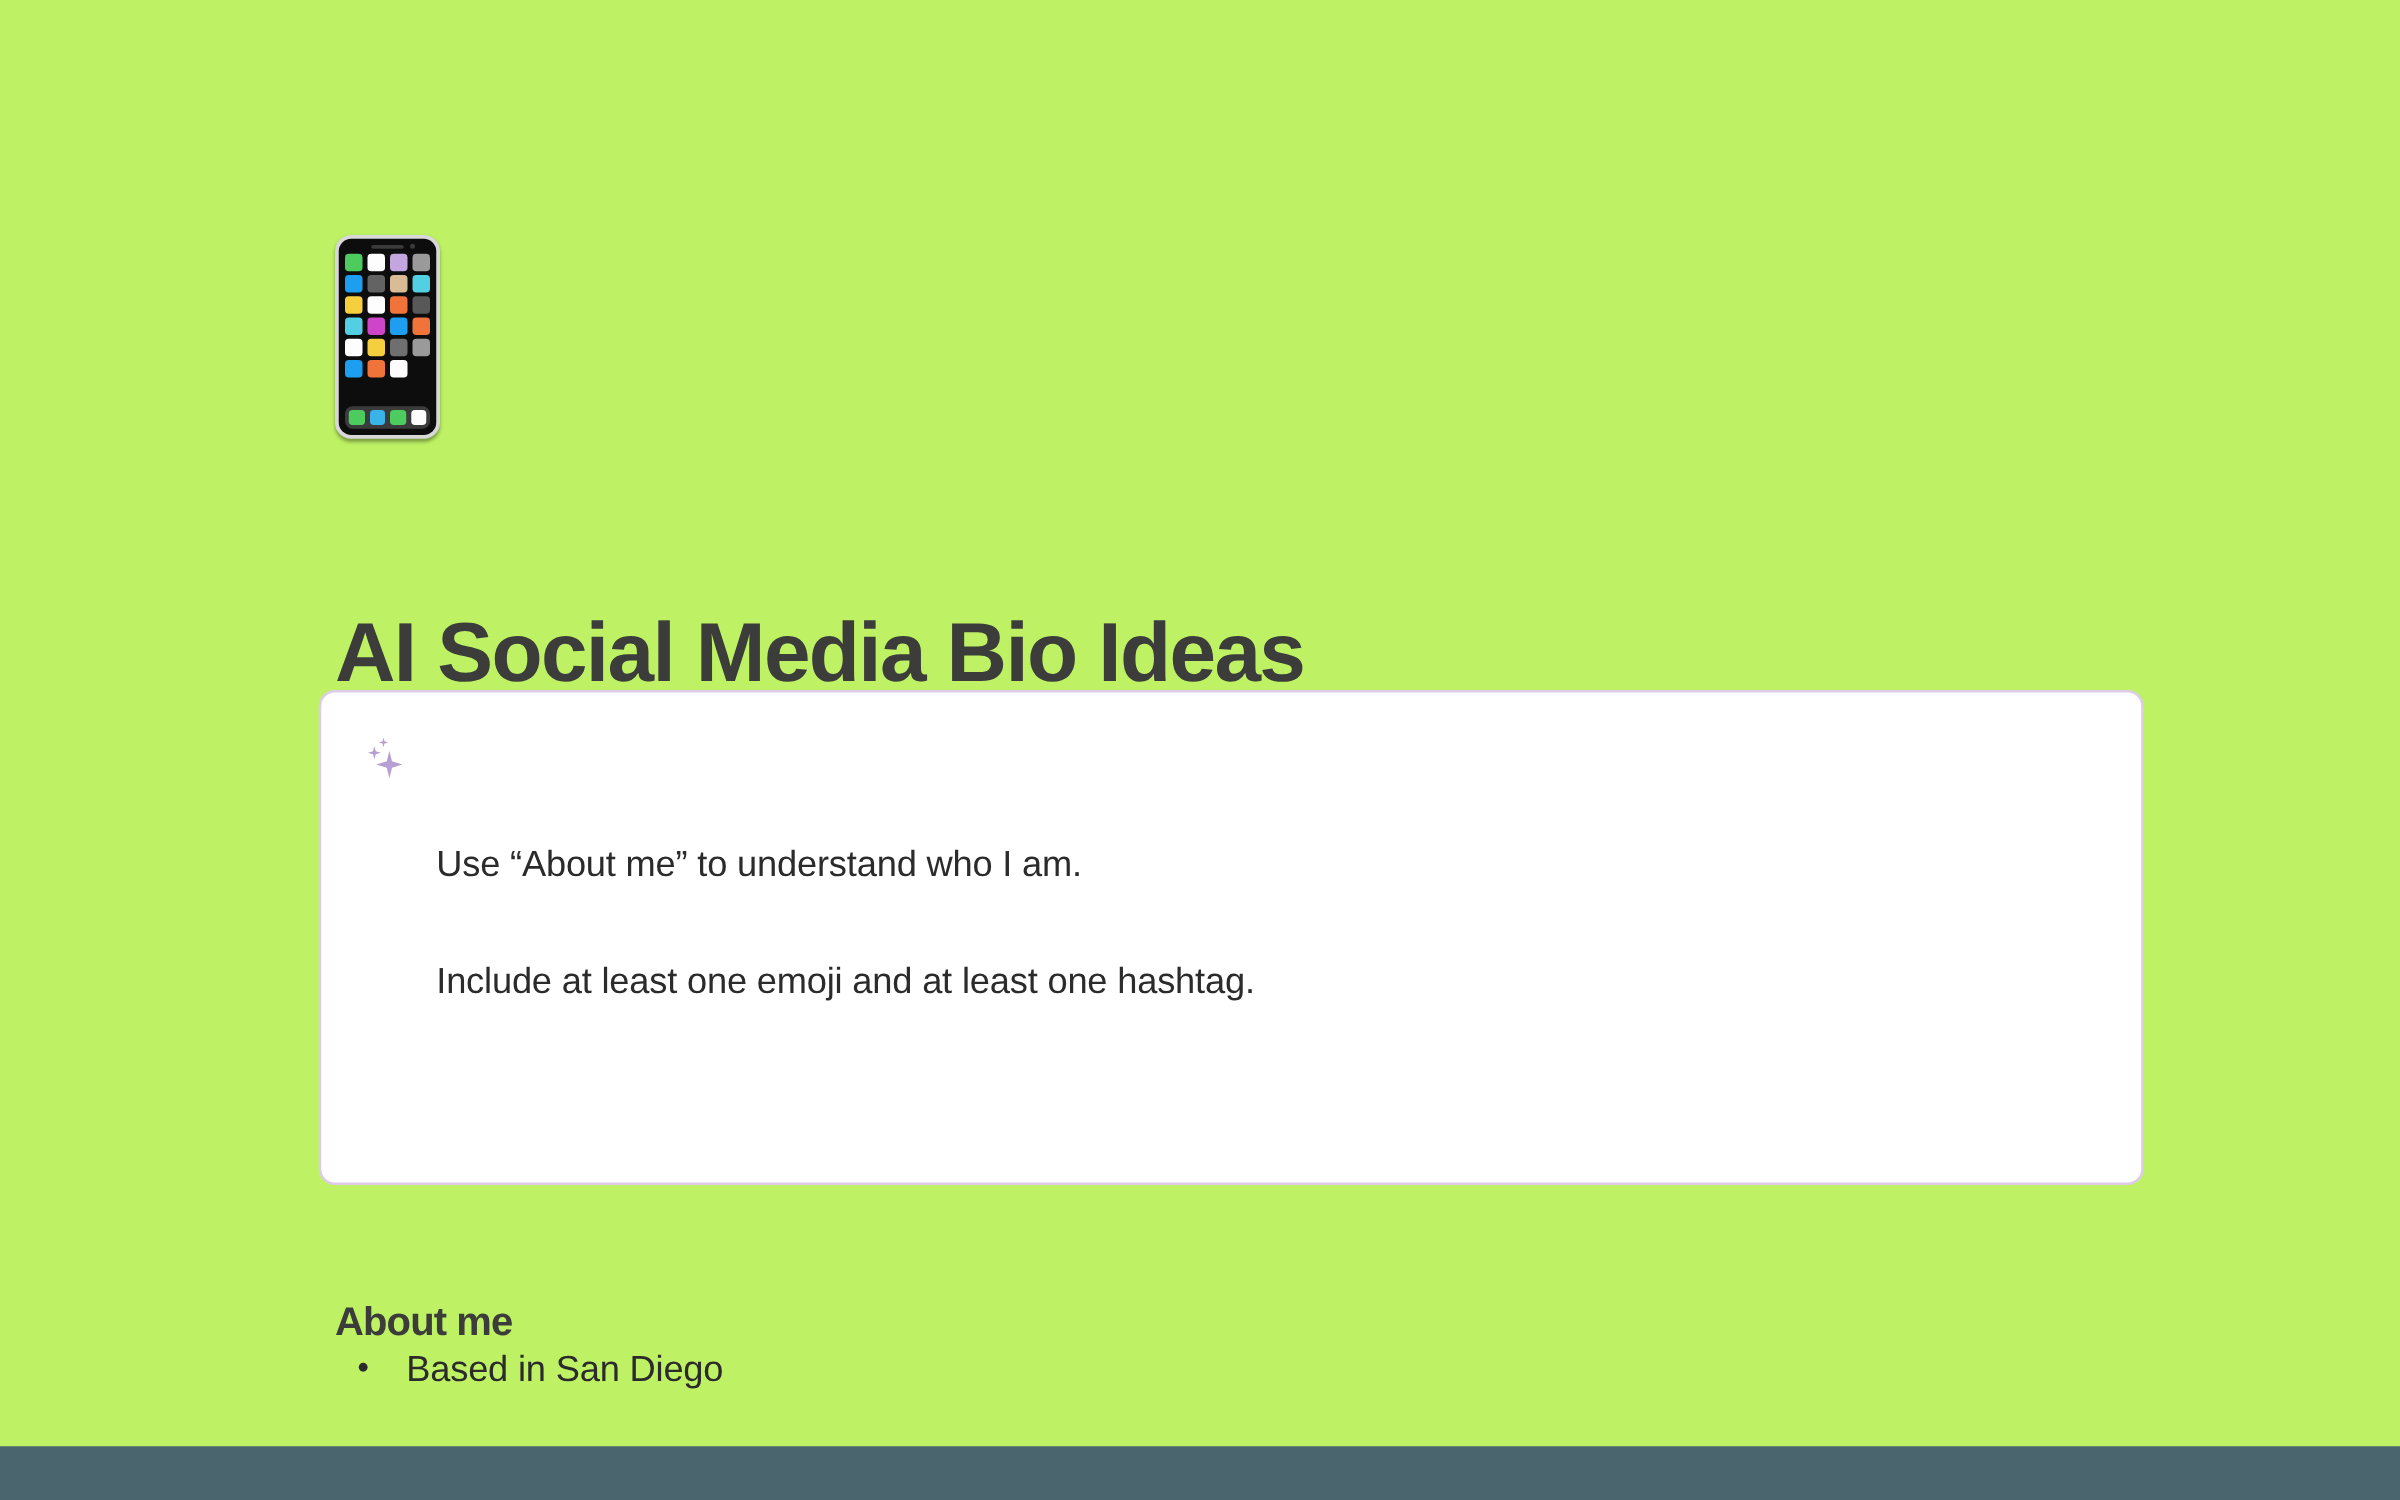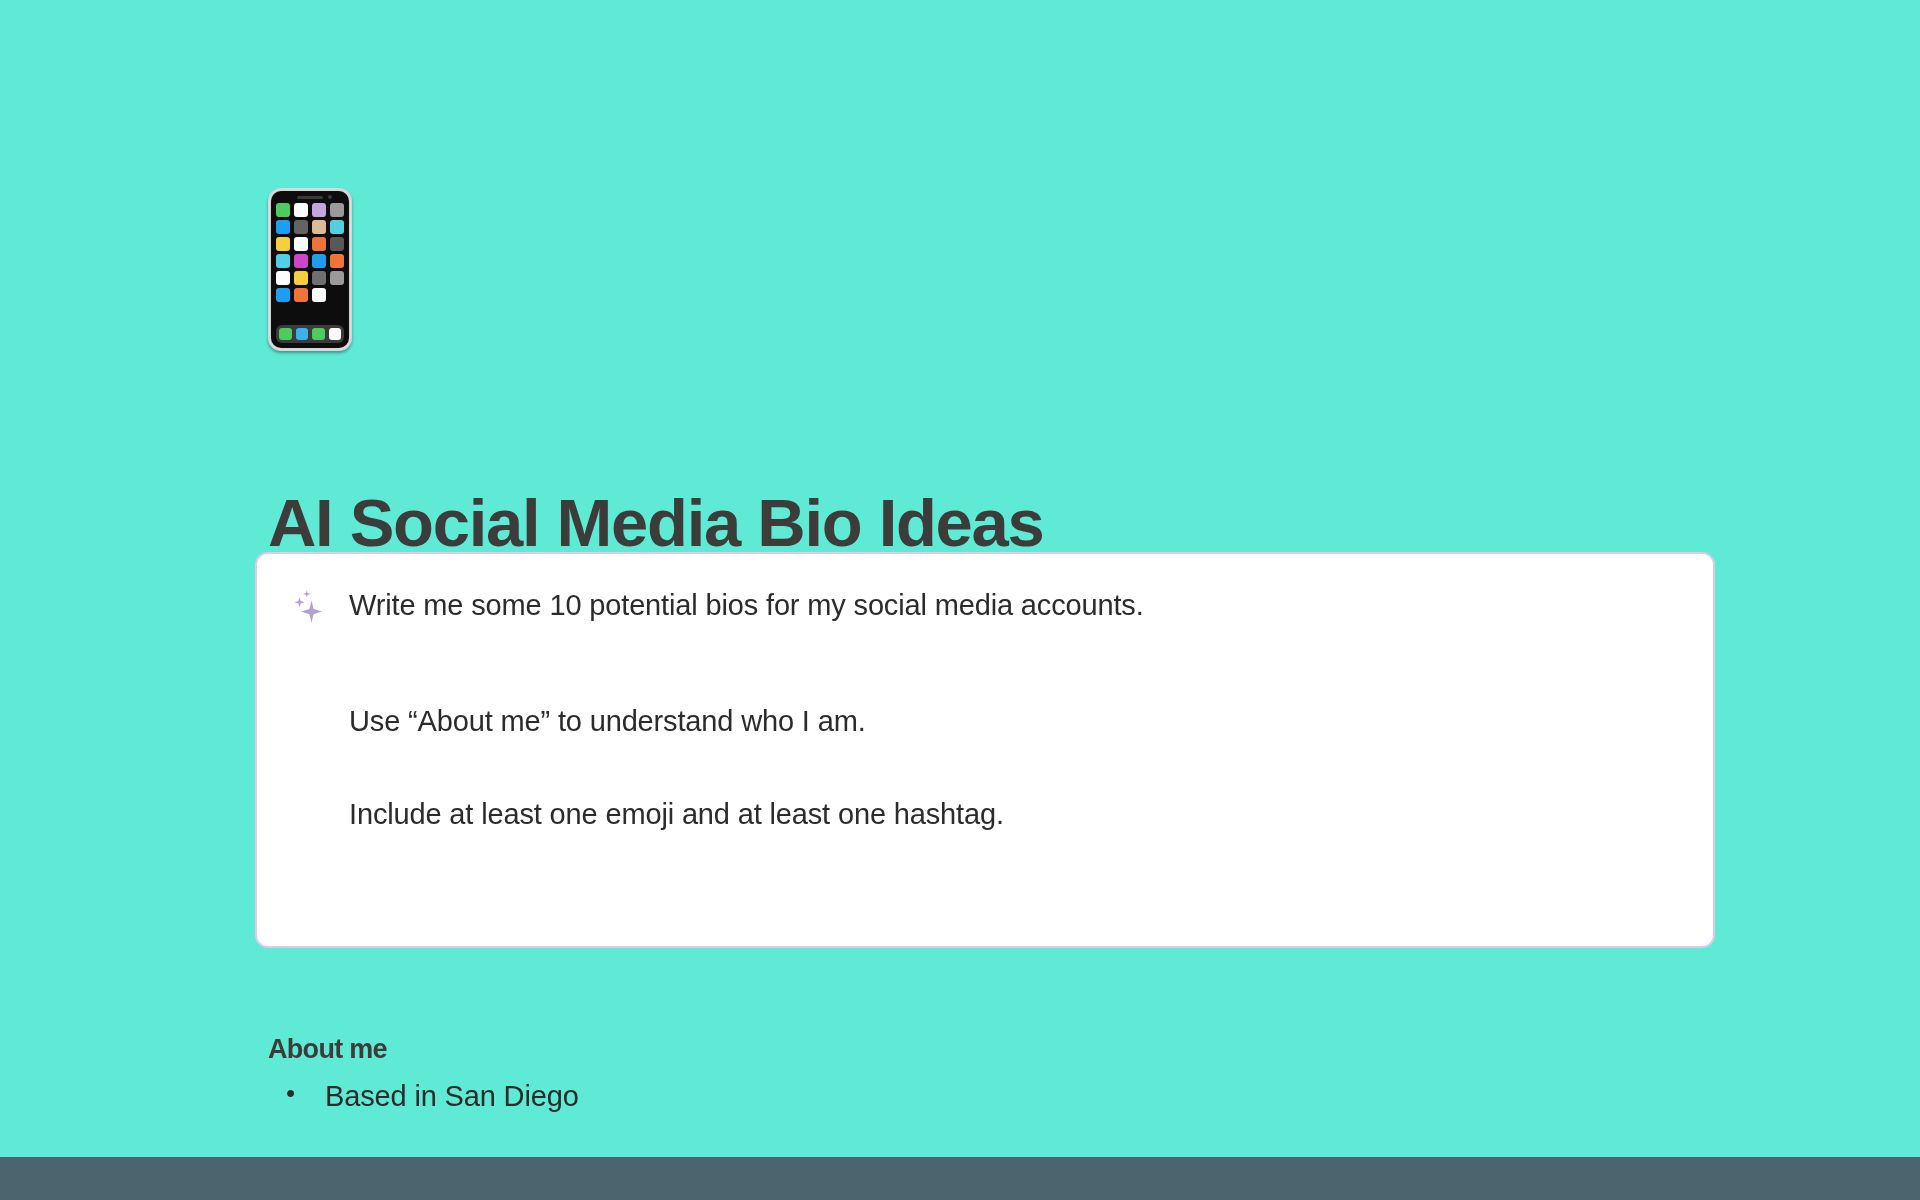--- a/index.html
+++ b/index.html
@@ -12,21 +12,21 @@
   }
   body {
     font-family: "Liberation Sans", sans-serif;
     -webkit-font-smoothing: antialiased;
   }
 
   .page {
     position: relative;
     width: 1920px;
     height: 1200px;
-    background: #5eead4;
+    background: #bef264;
     overflow: hidden;
   }
 
   
   .emoji-wrap {
     position: absolute;
     left: 268px;
     top: 188px;
     width: 130px;
     height: 170px;
@@ -165,21 +165,21 @@
     display: flex;
     align-items: center;
     justify-content: center;
   }
 
   
   .about-heading {
     position: absolute;
     left: 268px;
     top: 1012px;
-    font-size: 27px;
+    font-size: 32px;
     font-weight: 700;
     letter-spacing: -0.7px;
     color: #3c3c3b;
     white-space: nowrap;
   }
   .about-list {
     position: absolute;
     left: 268px;
     top: 1082px;
     margin: 0;
@@ -268,21 +268,20 @@
     <span class="sparkle-icon">
       <svg viewBox="0 0 40 40" width="40" height="40" xmlns="http://www.w3.org/2000/svg">
         <path d="M23.5 13.5 L25.6 22.0 L34.0 24.6 L25.6 27.2 L23.5 35.8 L21.4 27.2 L13.0 24.6 L21.4 22.0 Z" fill="#b79fd4"></path>
         <path d="M11.5 10.0 L12.6 14.0 L16.6 15.2 L12.6 16.4 L11.5 20.4 L10.4 16.4 L6.4 15.2 L10.4 14.0 Z" fill="#b79fd4"></path>
         <path d="M18.8 3.0 L19.6 6.0 L22.6 6.9 L19.6 7.8 L18.8 10.8 L18.0 7.8 L15.0 6.9 L18.0 6.0 Z" fill="#b79fd4"></path>
       </svg>
     </span>
 
     <div class="prompt-row-first">
       <div class="prompt-lines">
-        <div class="prompt-line l1">Write me some 10 potential bios for my social media accounts.</div>
         <div class="prompt-line l2">Use “About me” to understand who I am.</div>
         <div class="prompt-line l4">Include at least one emoji and at least one hashtag.</div>
       </div>
     </div>
 
   </div>
 
   <h2 class="about-heading">About me</h2>
   <ul class="about-list">
     <li class="about-item">Based in San Diego</li>

